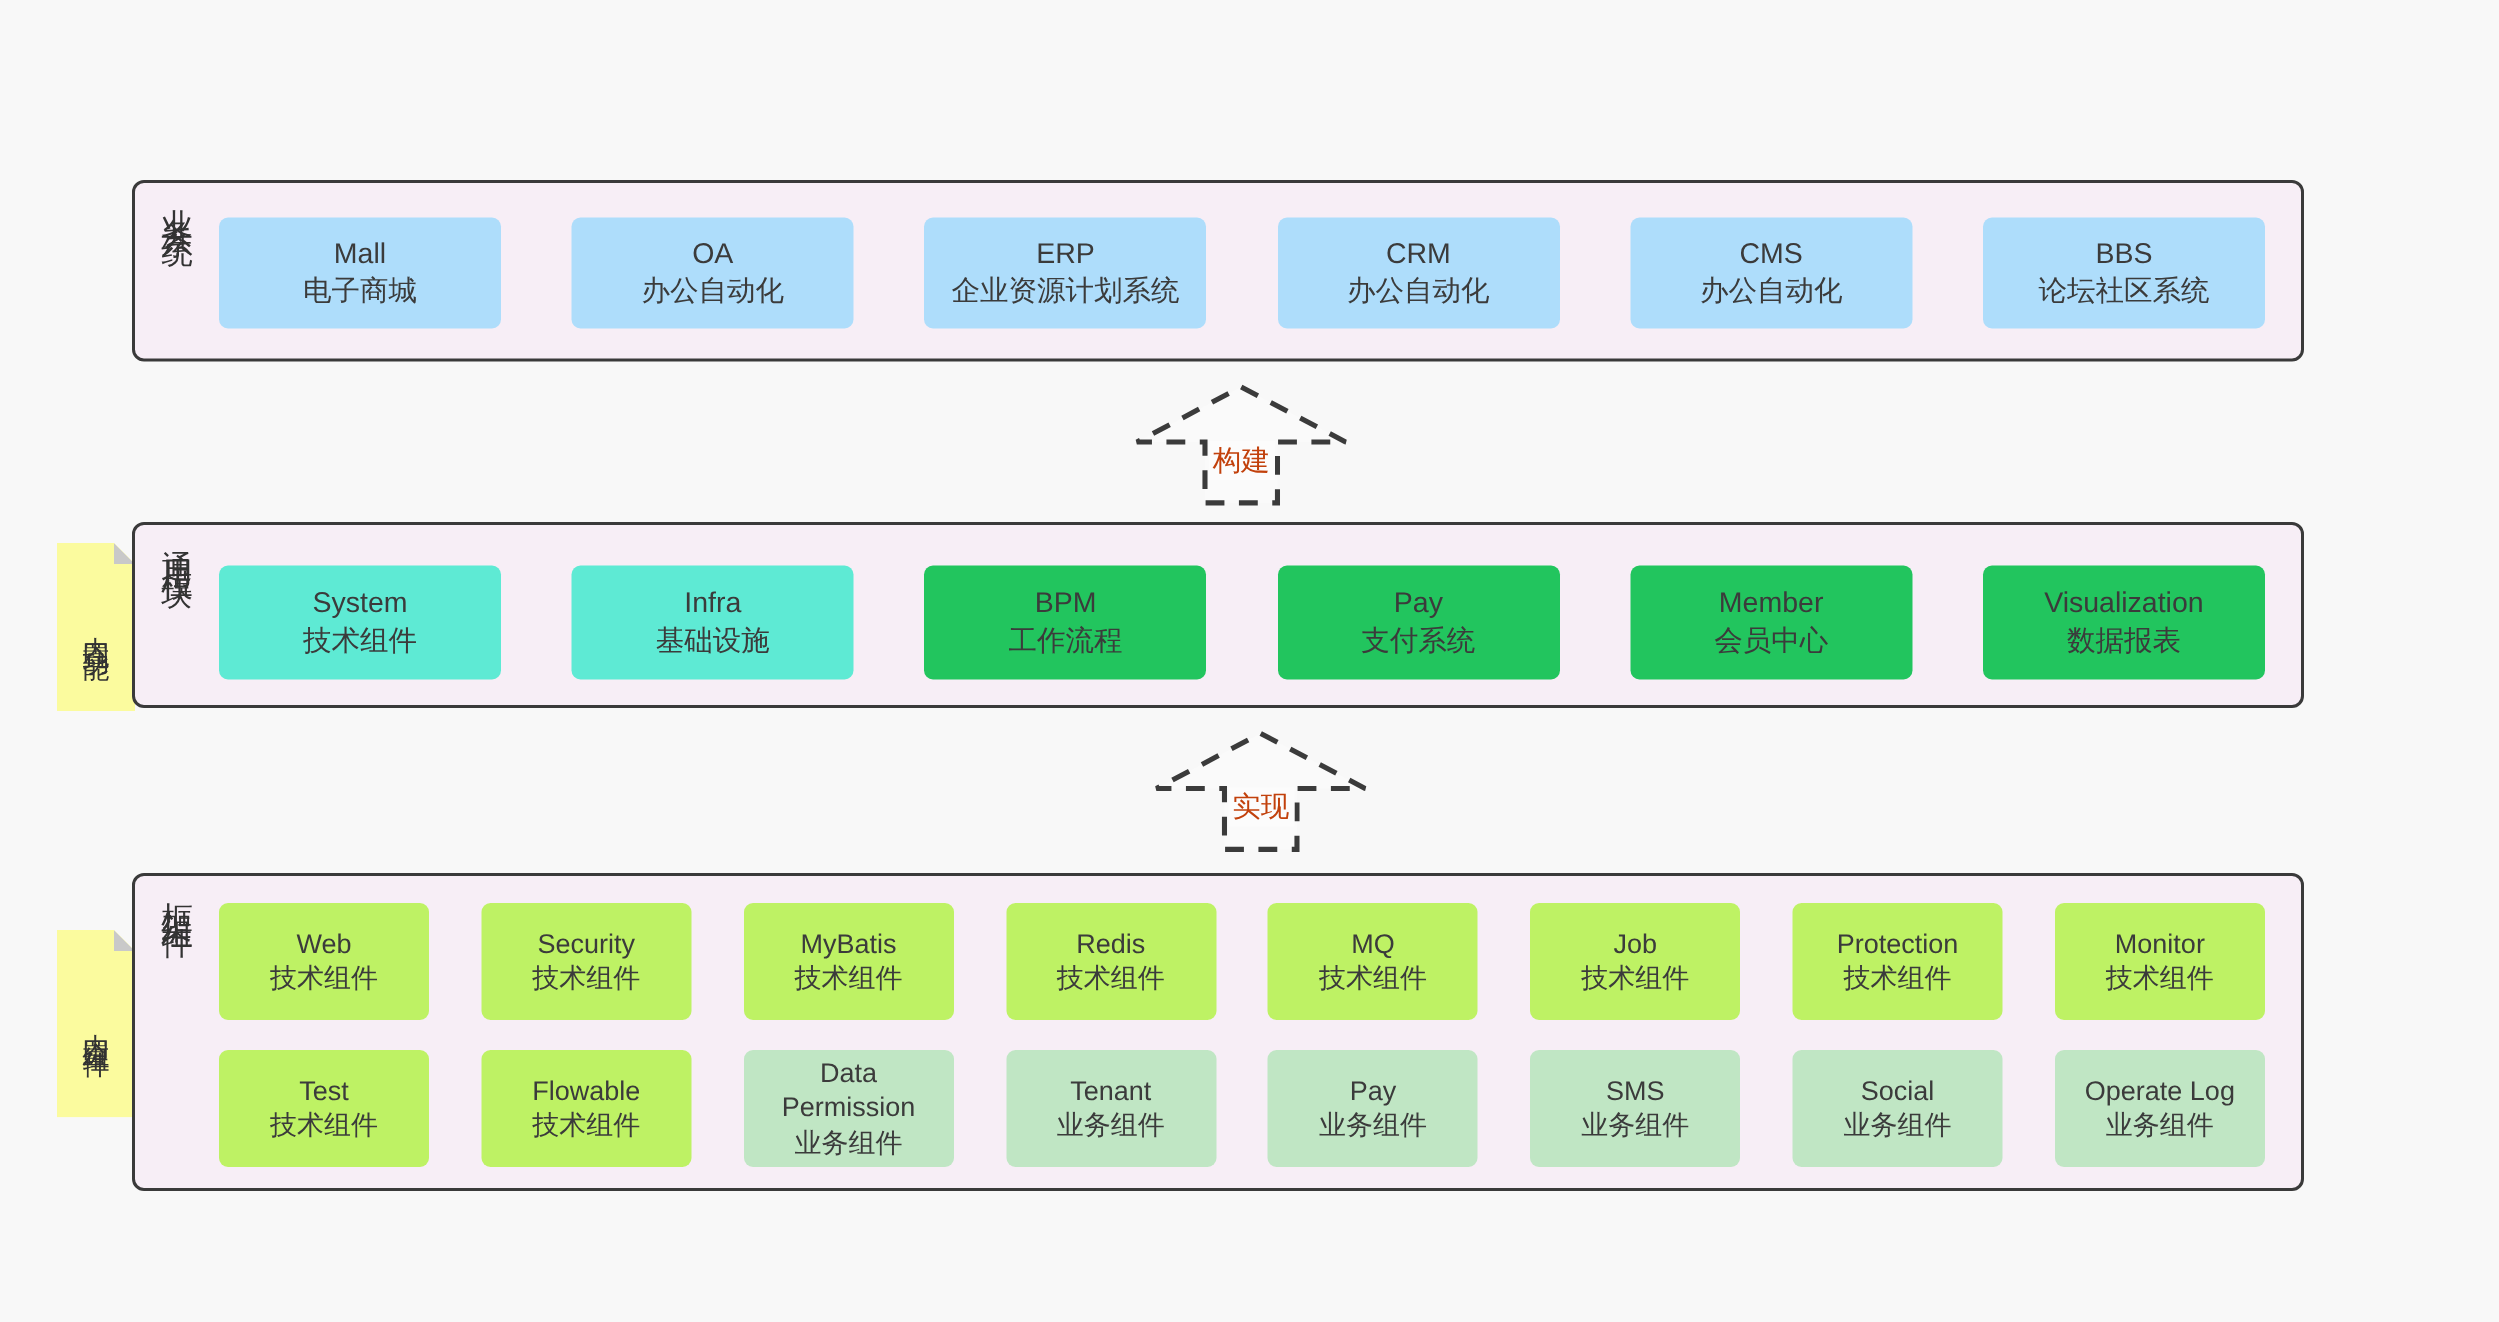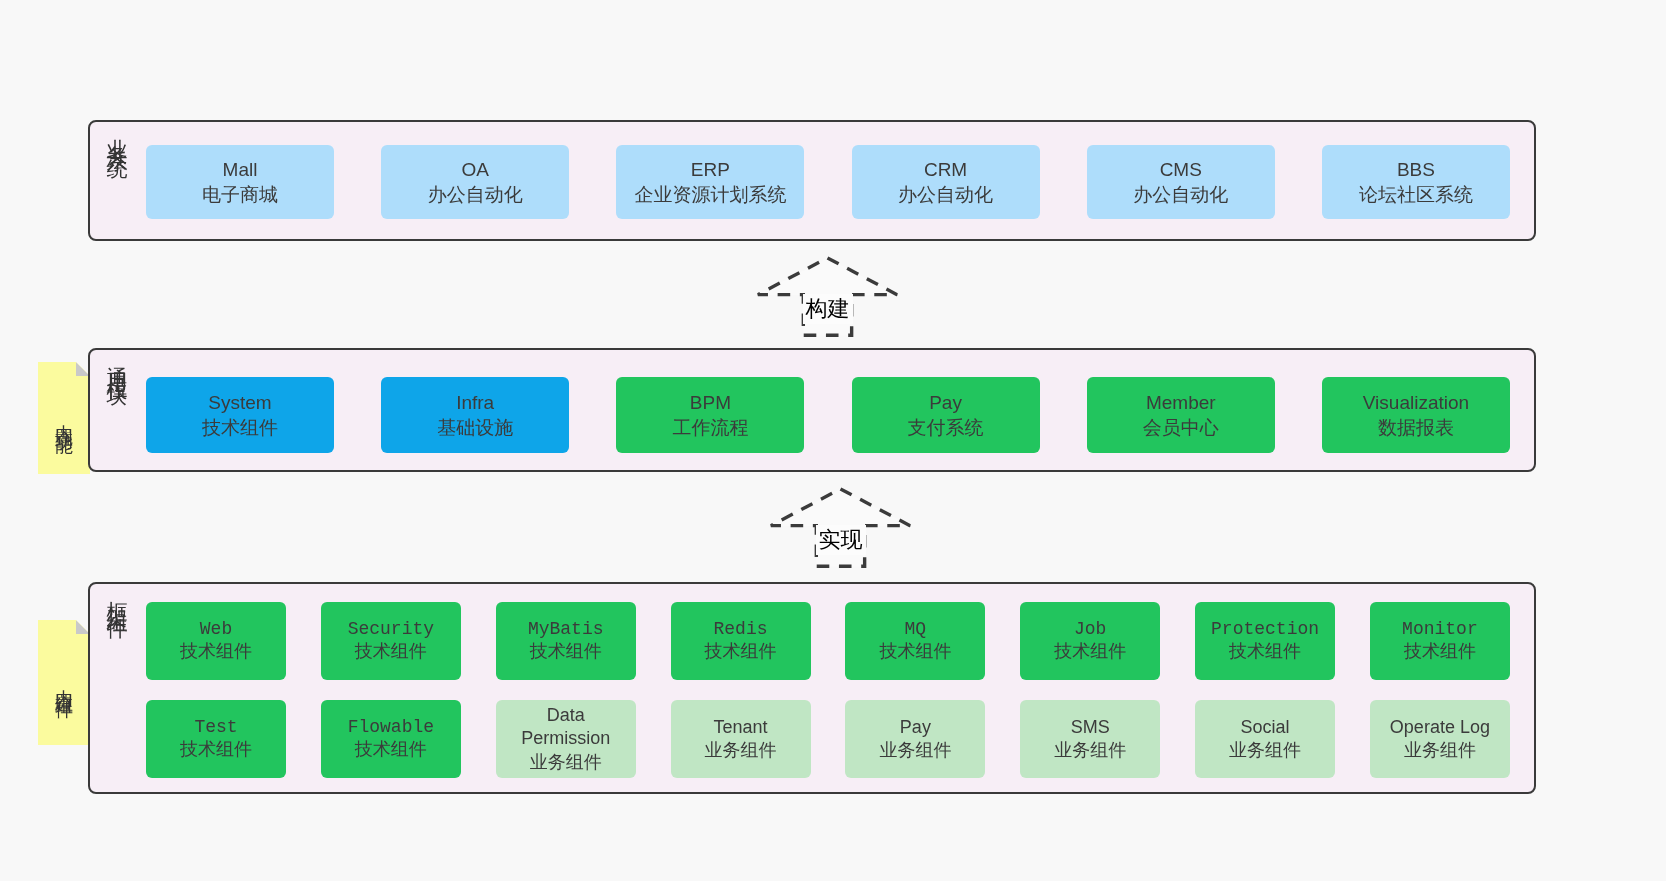--- a/index.html
+++ b/index.html
@@ -47,23 +47,23 @@
   .node{
     border-radius:6px;
     display:flex;flex-direction:column;justify-content:center;align-items:center;
     text-align:center;
     font-size:19px;line-height:1.32;
     padding:2px 6px;box-sizing:border-box;
   }
   .wide{width:188px;}
   .narrow{width:140px;font-size:18px;line-height:1.28;}
   .blue{background:#aeddfb;}
-  .red{background:#0ea5e9;}
+  .red{background:#5eead4;}
   .pink{background:#22c55e;}
-  .green{background:#22c55e;font-family:Liberation Mono, monospace;}
+  .green{background:#bef264;}
   .lgreen{background:#c0e6c4;}
 
   
   .note{
     position:absolute;left:38px;width:52px;
     background:#fbfb9e;
     clip-path:polygon(0 0,calc(100% - 14px) 0,100% 14px,100% 100%,0 100%);
     display:flex;align-items:center;justify-content:center;
     z-index:1;
   }
@@ -76,21 +76,21 @@
   .note-fold{position:absolute;top:0;right:0;width:14px;height:14px;}
 
   
   .arrow{position:absolute;width:145px;height:84px;z-index:3;}
   .arrow.a1{left:755px;top:256px;}
   .arrow.a2{left:768px;top:487px;}
   .arrow svg{position:absolute;inset:0;overflow:visible;}
   .arrow-label{
     position:absolute;left:50%;top:38px;transform:translateX(-50%);
     background:#fcfcfc;padding:0 3px;
-    font-size:22px;color:#000000;white-space:nowrap;
+    font-size:19px;color:#c2410c;white-space:nowrap;
   }
 </style>
 </head>
 <body>
 
 <div class="canvas">
 
   <div class="note n1">
     <span class="note-text">内置功能</span>
     <svg class="note-fold" viewBox="0 0 14 14">

